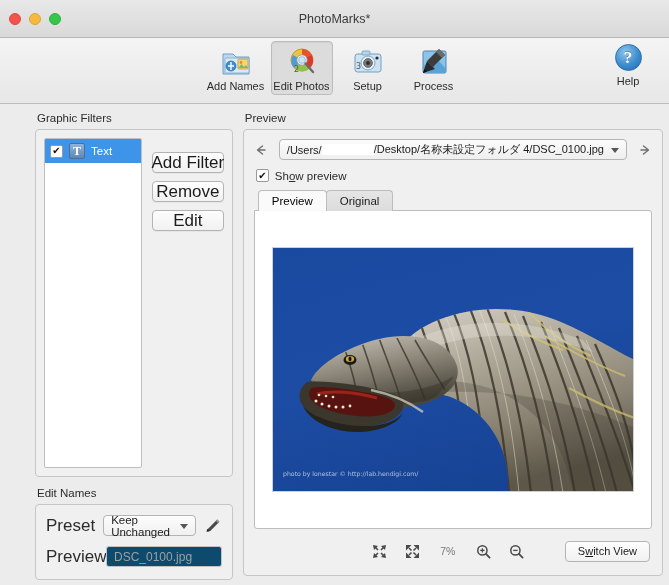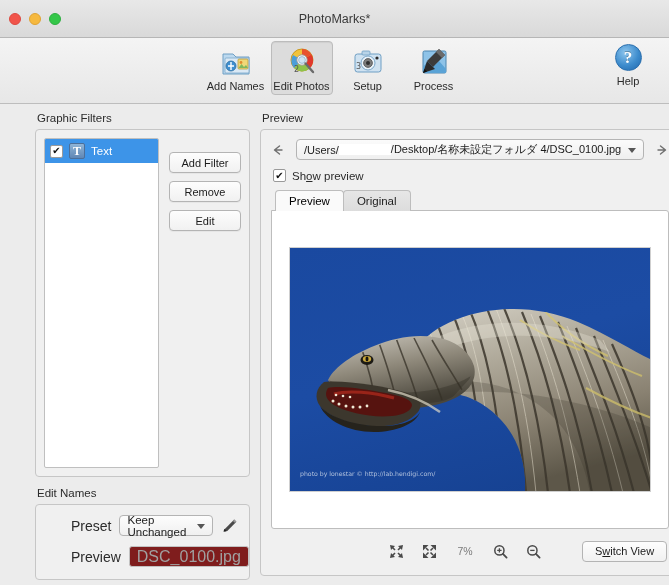--- a/index.html
+++ b/index.html
@@ -133,53 +133,53 @@
     font-size: 12px; font-weight: bold; line-height: 1;
   }
   .fr-label { font-size: 11.5px; color: #ffffff; }
 
   .filter-btns { width: 72px; display: flex; flex-direction: column; gap: 8px; padding-top: 14px; }
   .btn {
     height: 21px;
     background: linear-gradient(#fdfdfd, #f1f1f1);
     border: 1px solid #b4b4b4;
     border-radius: 4px;
-    font-size: 11px; color: #1b1b1b;
+    font-size: 17px; color: #1b1b1b;
     display: flex; align-items: center; justify-content: center;
     box-shadow: 0 1px 0 rgba(0,0,0,0.04);
     white-space: nowrap;
   }
 
   
   .en-wrap { margin-top: 10px; }
   .en-box { padding: 10px 10px 12px 10px; }
   .en-row { display: flex; align-items: center; gap: 8px; margin-bottom: 10px; }
   .en-row:last-child { margin-bottom: 0; }
-  .en-label { width: 52px; font-size: 14px; color: #2b2b2b; margin-left: 25px; }
+  .en-label { width: 52px; font-size: 17px; color: #2b2b2b; }
   .select {
     flex: 1 1 auto; height: 21px; position: relative;
     background: linear-gradient(#fdfdfd, #f0f0f0);
     border: 1px solid #b4b4b4; border-radius: 4px;
     font-size: 11.5px; color: #1b1b1b;
     display: flex; align-items: center;
     padding: 0 22px 0 7px;
   }
   .select .caret {
     position: absolute; right: 7px; top: 50%;
     width: 0; height: 0; margin-top: -2px;
     border-left: 4px solid transparent;
     border-right: 4px solid transparent;
     border-top: 5px solid #565656;
   }
   .pencil { width: 18px; height: 18px; position: relative; }
   .textfield {
     flex: 1 1 auto; height: 21px;
-    background: #7f1d1d;
+    background: #0c4a6e;
     border: 1px solid #c2c2c2; border-radius: 3px;
-    font-size: 16px; color: #a0a0a0;
+    font-size: 12px; color: #a0a0a0;
     display: flex; align-items: center; padding: 0 7px;
   }
 
   
   .pv-box { padding: 9px 10px 10px 10px; display: flex; flex-direction: column; height: 447px; }
   .path-row { display: flex; align-items: center; gap: 11px; }
   .arrow-btn {
     width: 14px; height: 14px;
     display: flex; align-items: center; justify-content: center;
     color: #6f6f6f; font-size: 15px; line-height: 1;

